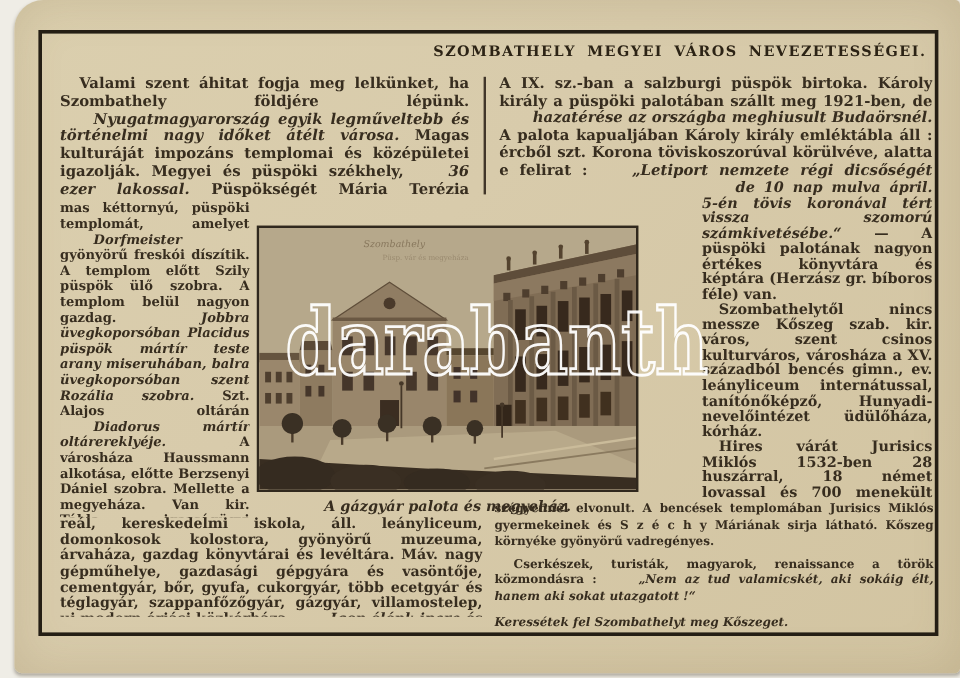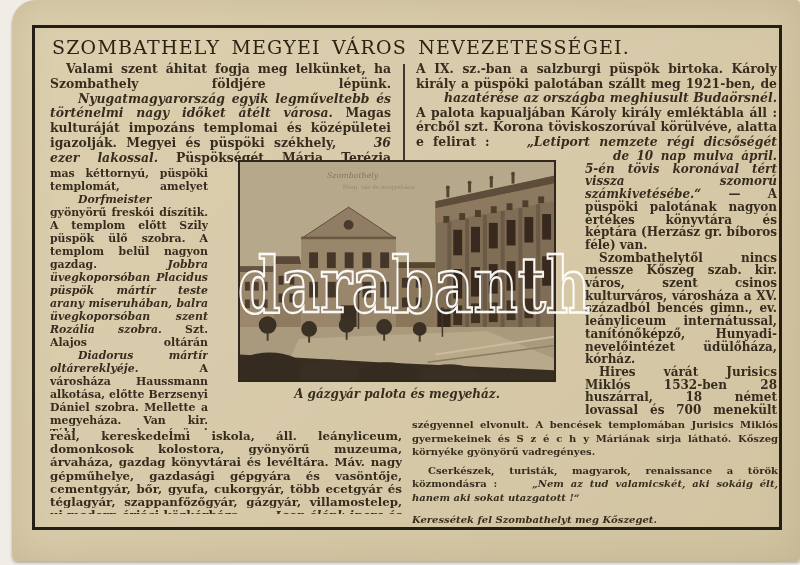--- a/index.html
+++ b/index.html
@@ -14,40 +14,40 @@
     background:linear-gradient(135deg,#dbcfae 0%,#d8cbab 40%,#d2c4a1 100%);
     border-radius:24px 4px 4px 6px;
     box-shadow:inset 0 0 40px rgba(120,100,60,.18), 0 2px 3px rgba(60,50,30,.35);
   }
   .frame{
     position:absolute;left:20px;top:25px;width:750px;height:505px;
     border:3px solid var(--frame);
   }
   .title{
     position:absolute;left:40px;top:36px;width:720px;
-    text-align:left;font-weight:normal;font-size:19px;letter-spacing:1.2px;
+    text-align:right;font-weight:bold;font-size:12px;letter-spacing:1.2px;
     word-spacing:4px;color:#2c2315;
   }
   .tx{
     position:absolute;color:var(--ink);font-weight:bold;text-align:justify;
     overflow:hidden;hyphens:none;
   }
   .it{font-style:italic;margin-left:28px;}
   .ind{text-indent:16px;display:block;}
   .r1l{left:38px;top:62px;width:341px;height:104px;font-size:12.4px;line-height:14.8px;}
   .r1r{left:404px;top:62px;width:361px;height:88px;font-size:12.4px;line-height:14.6px;}
   .divider{position:absolute;left:391px;top:64px;width:2px;height:98px;background:#41362a;}
   .colL{left:38px;top:167px;width:158px;height:264px;font-size:10.9px;line-height:13px;}
   .colR{left:573px;top:150px;width:192px;height:266px;font-size:12px;line-height:12.7px;}
   .colR p + p{text-indent:14px;}
   .r3l{left:38px;top:430px;width:352px;height:84px;font-size:11.8px;line-height:13.2px;}
   .r3r{left:400px;top:418px;width:366px;height:108px;font-size:10px;line-height:13.6px;}
   .r3r .p2{margin-top:5px;text-indent:16px;}
   .closing{margin-top:8px;text-align:left;font-style:italic;text-indent:0;}
-  .photo-fig{position:absolute;left:202px;top:160px;width:318px;margin-left:24px;}
+  .photo-fig{position:absolute;left:202px;top:188px;width:318px;}
   .photo{
     width:318px;height:222px;border:2px solid #30281d;display:block;
     background:var(--photo-sky);
   }
   .caption{
     width:318px;text-align:center;font-weight:bold;font-style:italic;
     font-size:12px;color:var(--ink);margin-top:5px;
   }
   .watermark{position:absolute;left:222px;top:238px;width:372px;height:100px;pointer-events:none;}
 </style>

